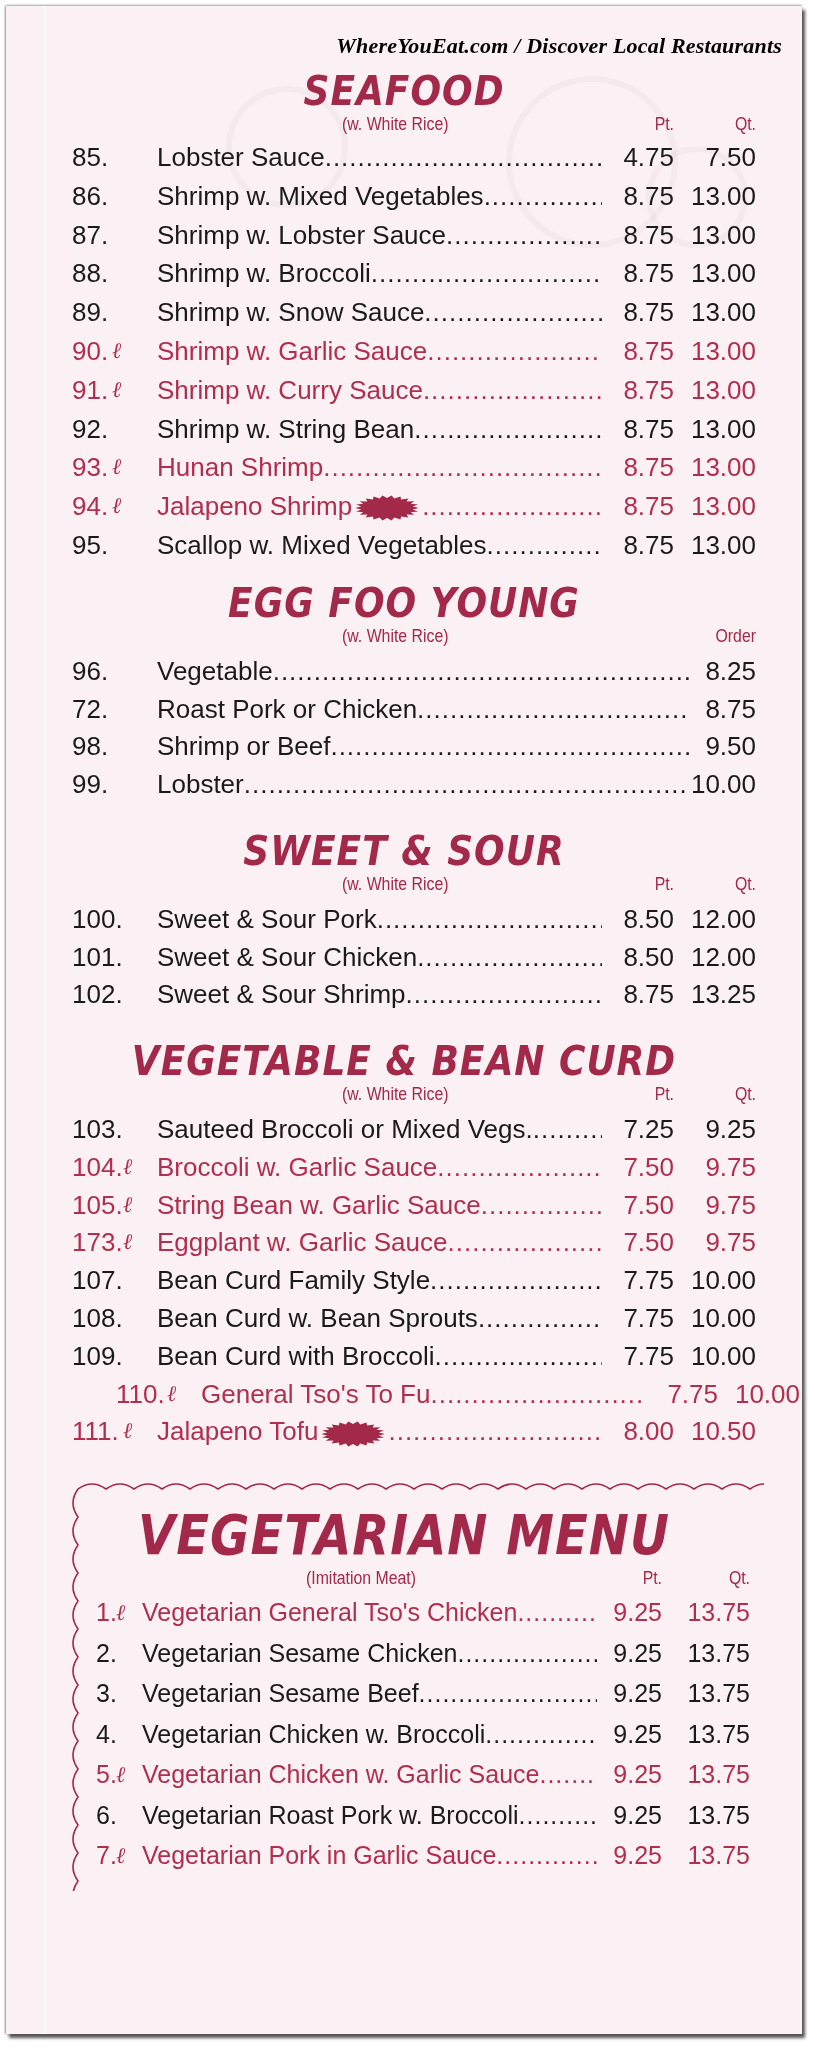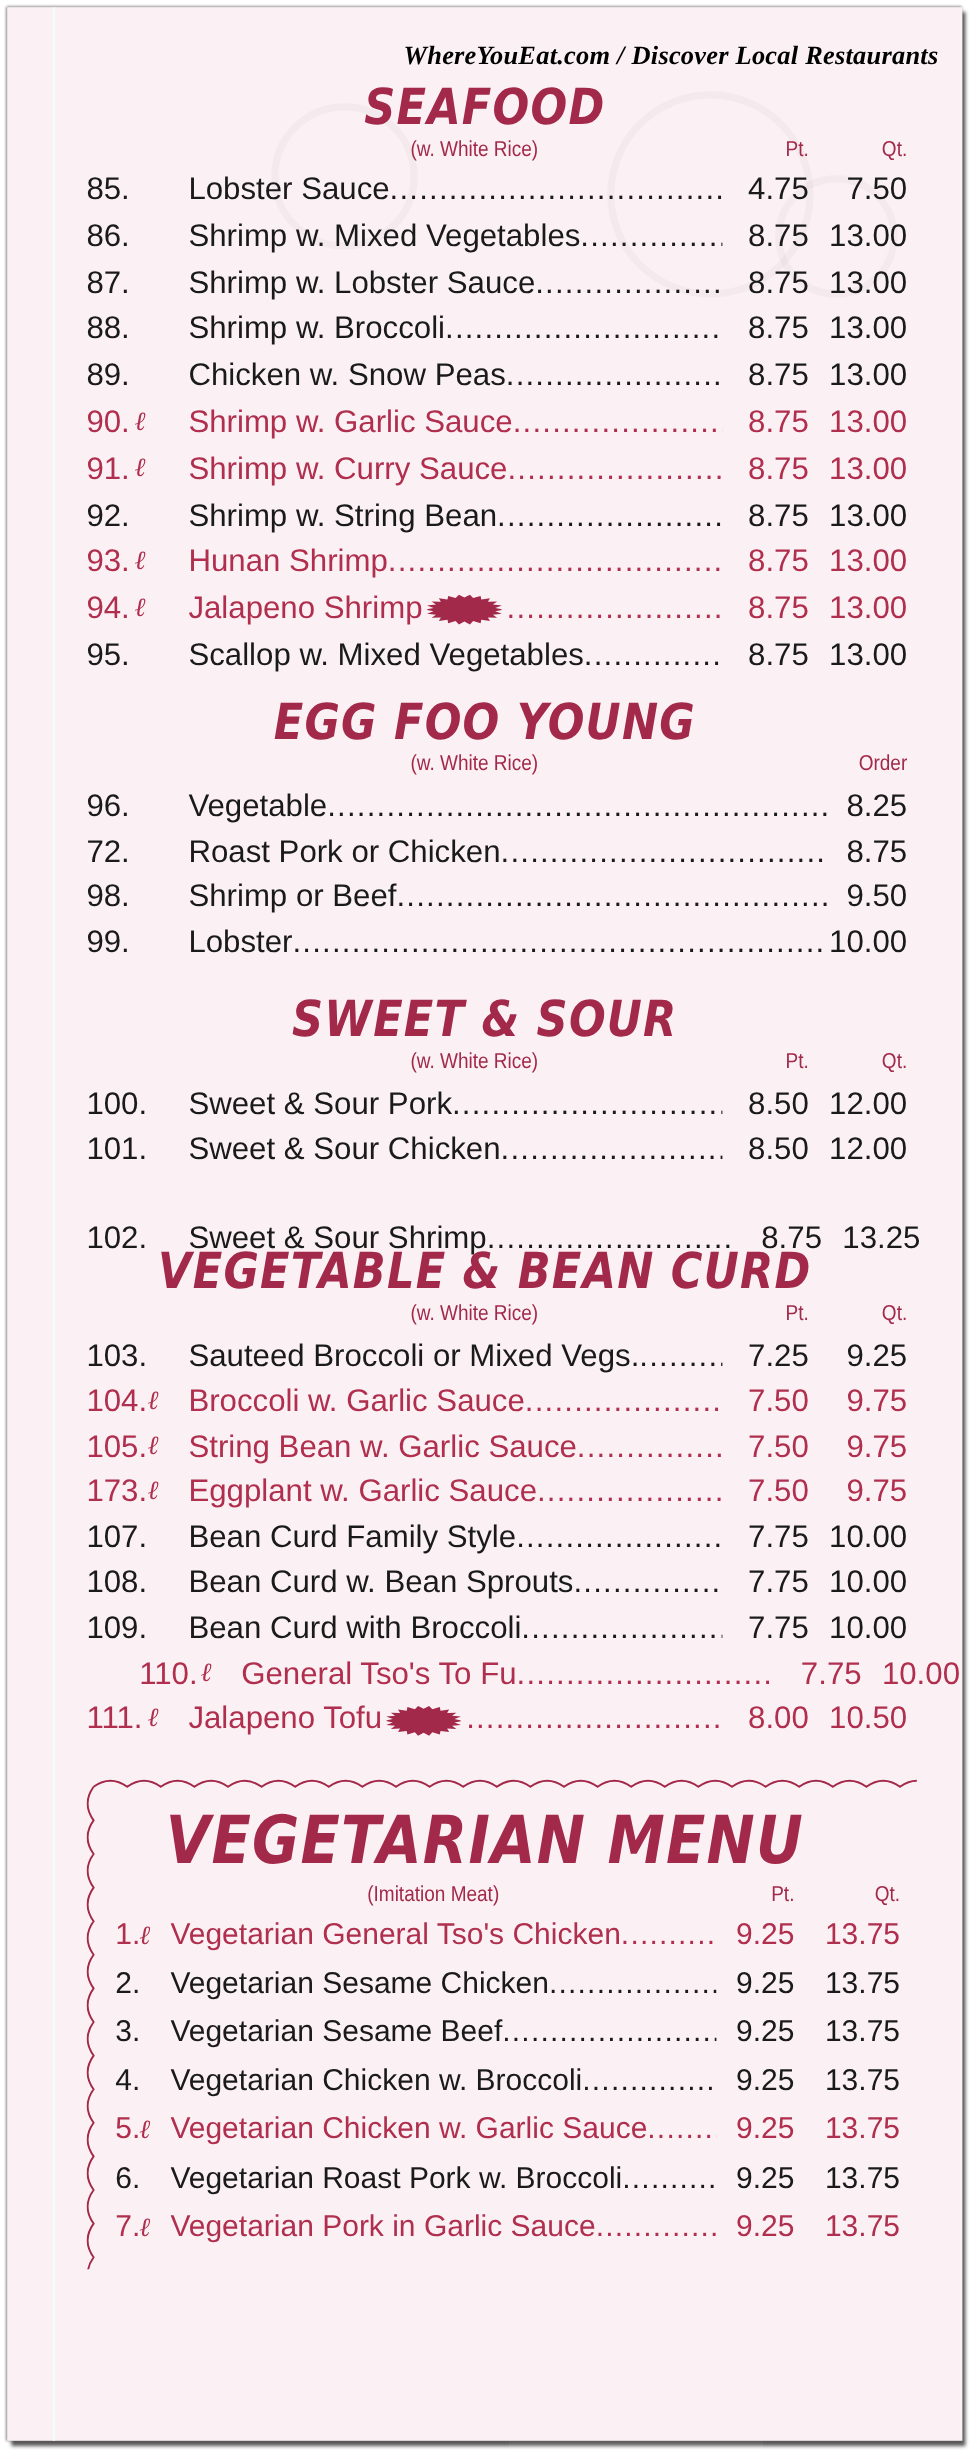--- a/index.html
+++ b/index.html
@@ -87,21 +87,21 @@
         <span class="qt" style="right:46px">13.00</span>
       </div>
       <div class="row" style="top: 252.4px;">
         <span class="num" style="left:66px">88.</span>
         <span class="name" style="left:151px;right:200px"><span>Shrimp w. Broccoli</span><span class="dots">..........................................................................................</span></span>
         <span class="pt" style="right:128px">8.75</span>
         <span class="qt" style="right:46px">13.00</span>
       </div>
       <div class="row" style="top: 291.2px;">
         <span class="num" style="left:66px">89.</span>
-        <span class="name" style="left:151px;right:200px"><span>Chicken w. Snow Peas</span><span class="dots">..........................................................................................</span></span>
+        <span class="name" style="left:151px;right:200px"><span>Shrimp w. Snow Sauce</span><span class="dots">..........................................................................................</span></span>
         <span class="pt" style="right:128px">8.75</span>
         <span class="qt" style="right:46px">13.00</span>
       </div>
       <div class="row hot" style="top: 330px;">
         <span class="num" style="left:66px">90.</span>
         <span class="pepper" style="left:106px">ℓ</span>
         <span class="name" style="left:151px;right:200px"><span>Shrimp w. Garlic Sauce</span><span class="dots">..........................................................................................</span></span>
         <span class="pt" style="right:128px">8.75</span>
         <span class="qt" style="right:46px">13.00</span>
       </div>
@@ -182,21 +182,21 @@
         <span class="name" style="left:151px;right:200px"><span>Sweet &amp; Sour Pork</span><span class="dots">..........................................................................................</span></span>
         <span class="pt" style="right:128px">8.50</span>
         <span class="qt" style="right:46px">12.00</span>
       </div>
       <div class="row" style="top: 935.5px;">
         <span class="num" style="left:66px">101.</span>
         <span class="name" style="left:151px;right:200px"><span>Sweet &amp; Sour Chicken</span><span class="dots">..........................................................................................</span></span>
         <span class="pt" style="right:128px">8.50</span>
         <span class="qt" style="right:46px">12.00</span>
       </div>
-      <div class="row" style="top: 1010px; padding-left: 11px;">
+      <div class="row" style="top: 973px;">
         <span class="num" style="left:66px">102.</span>
         <span class="name" style="left:151px;right:200px"><span>Sweet &amp; Sour Shrimp</span><span class="dots">..........................................................................................</span></span>
         <span class="pt" style="right:128px">8.75</span>
         <span class="qt" style="right:46px">13.25</span>
       </div>
     </div>
 
   <div class="section-title" style="top:1034px;font-size:36px;">VEGETABLE &amp; BEAN CURD</div>
   <div class="sub-row" style="top:1078px;">
     <span class="sub" style="left:336px;">(w. White Rice)</span>

